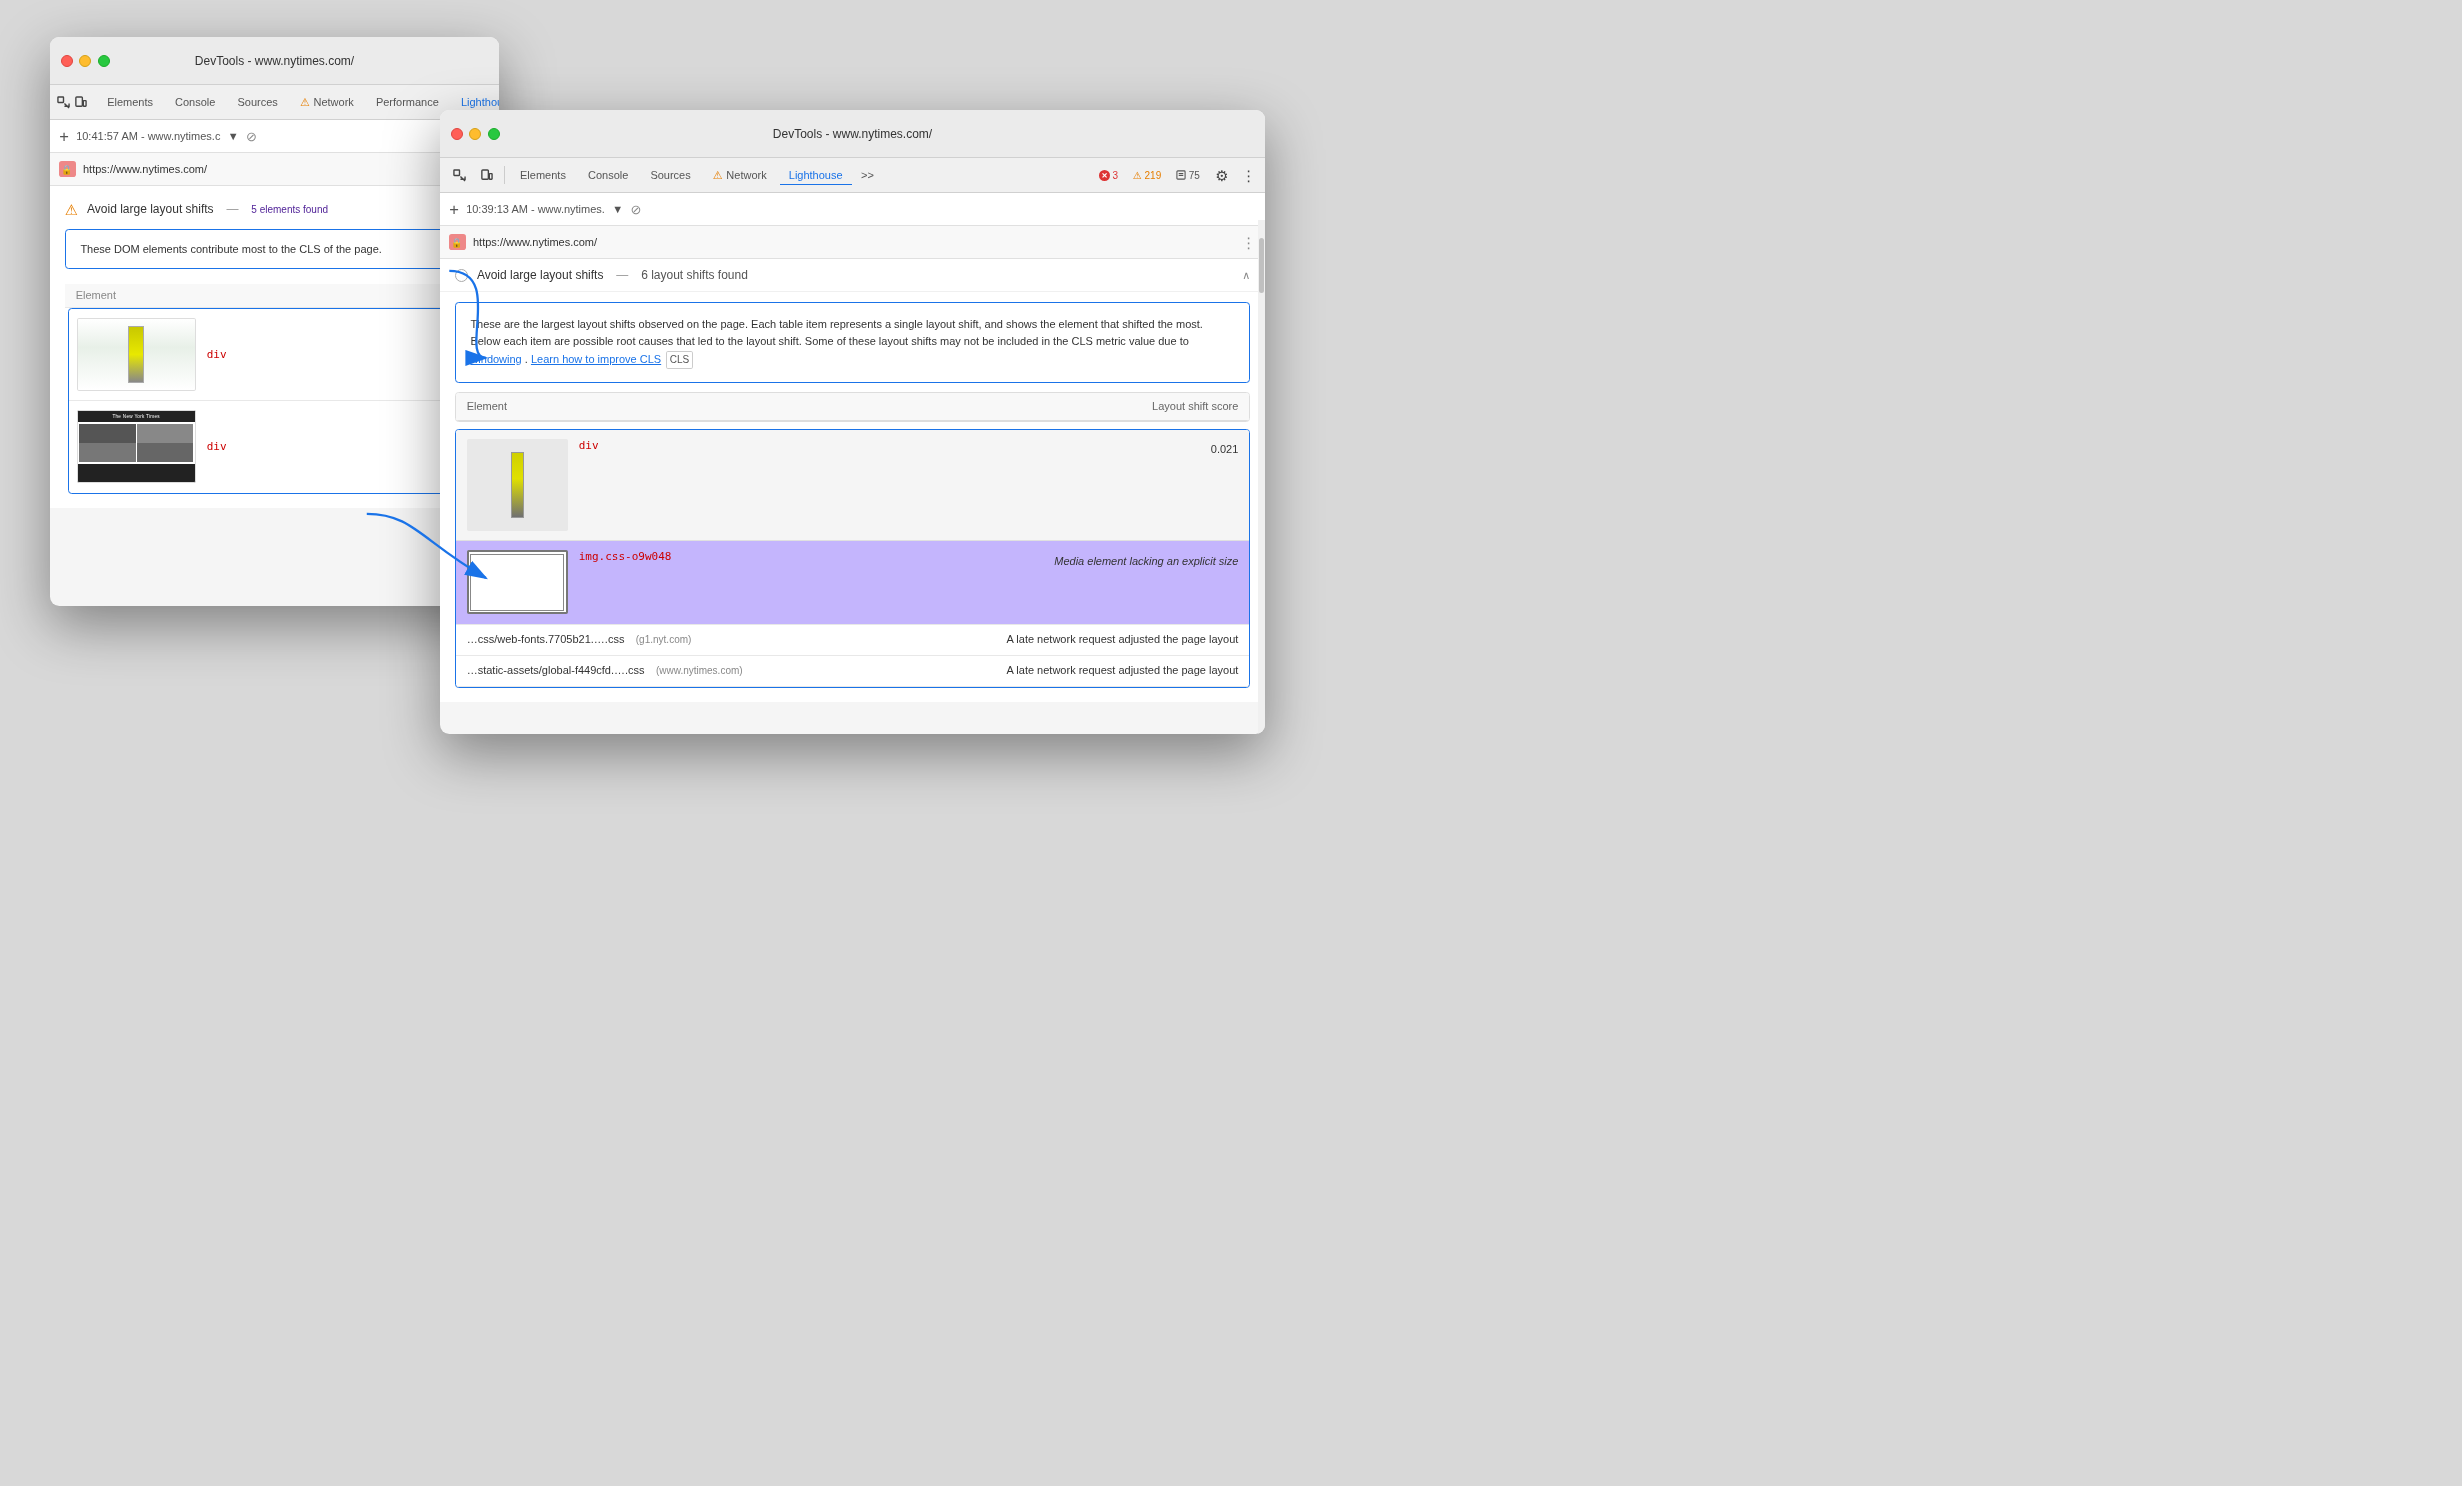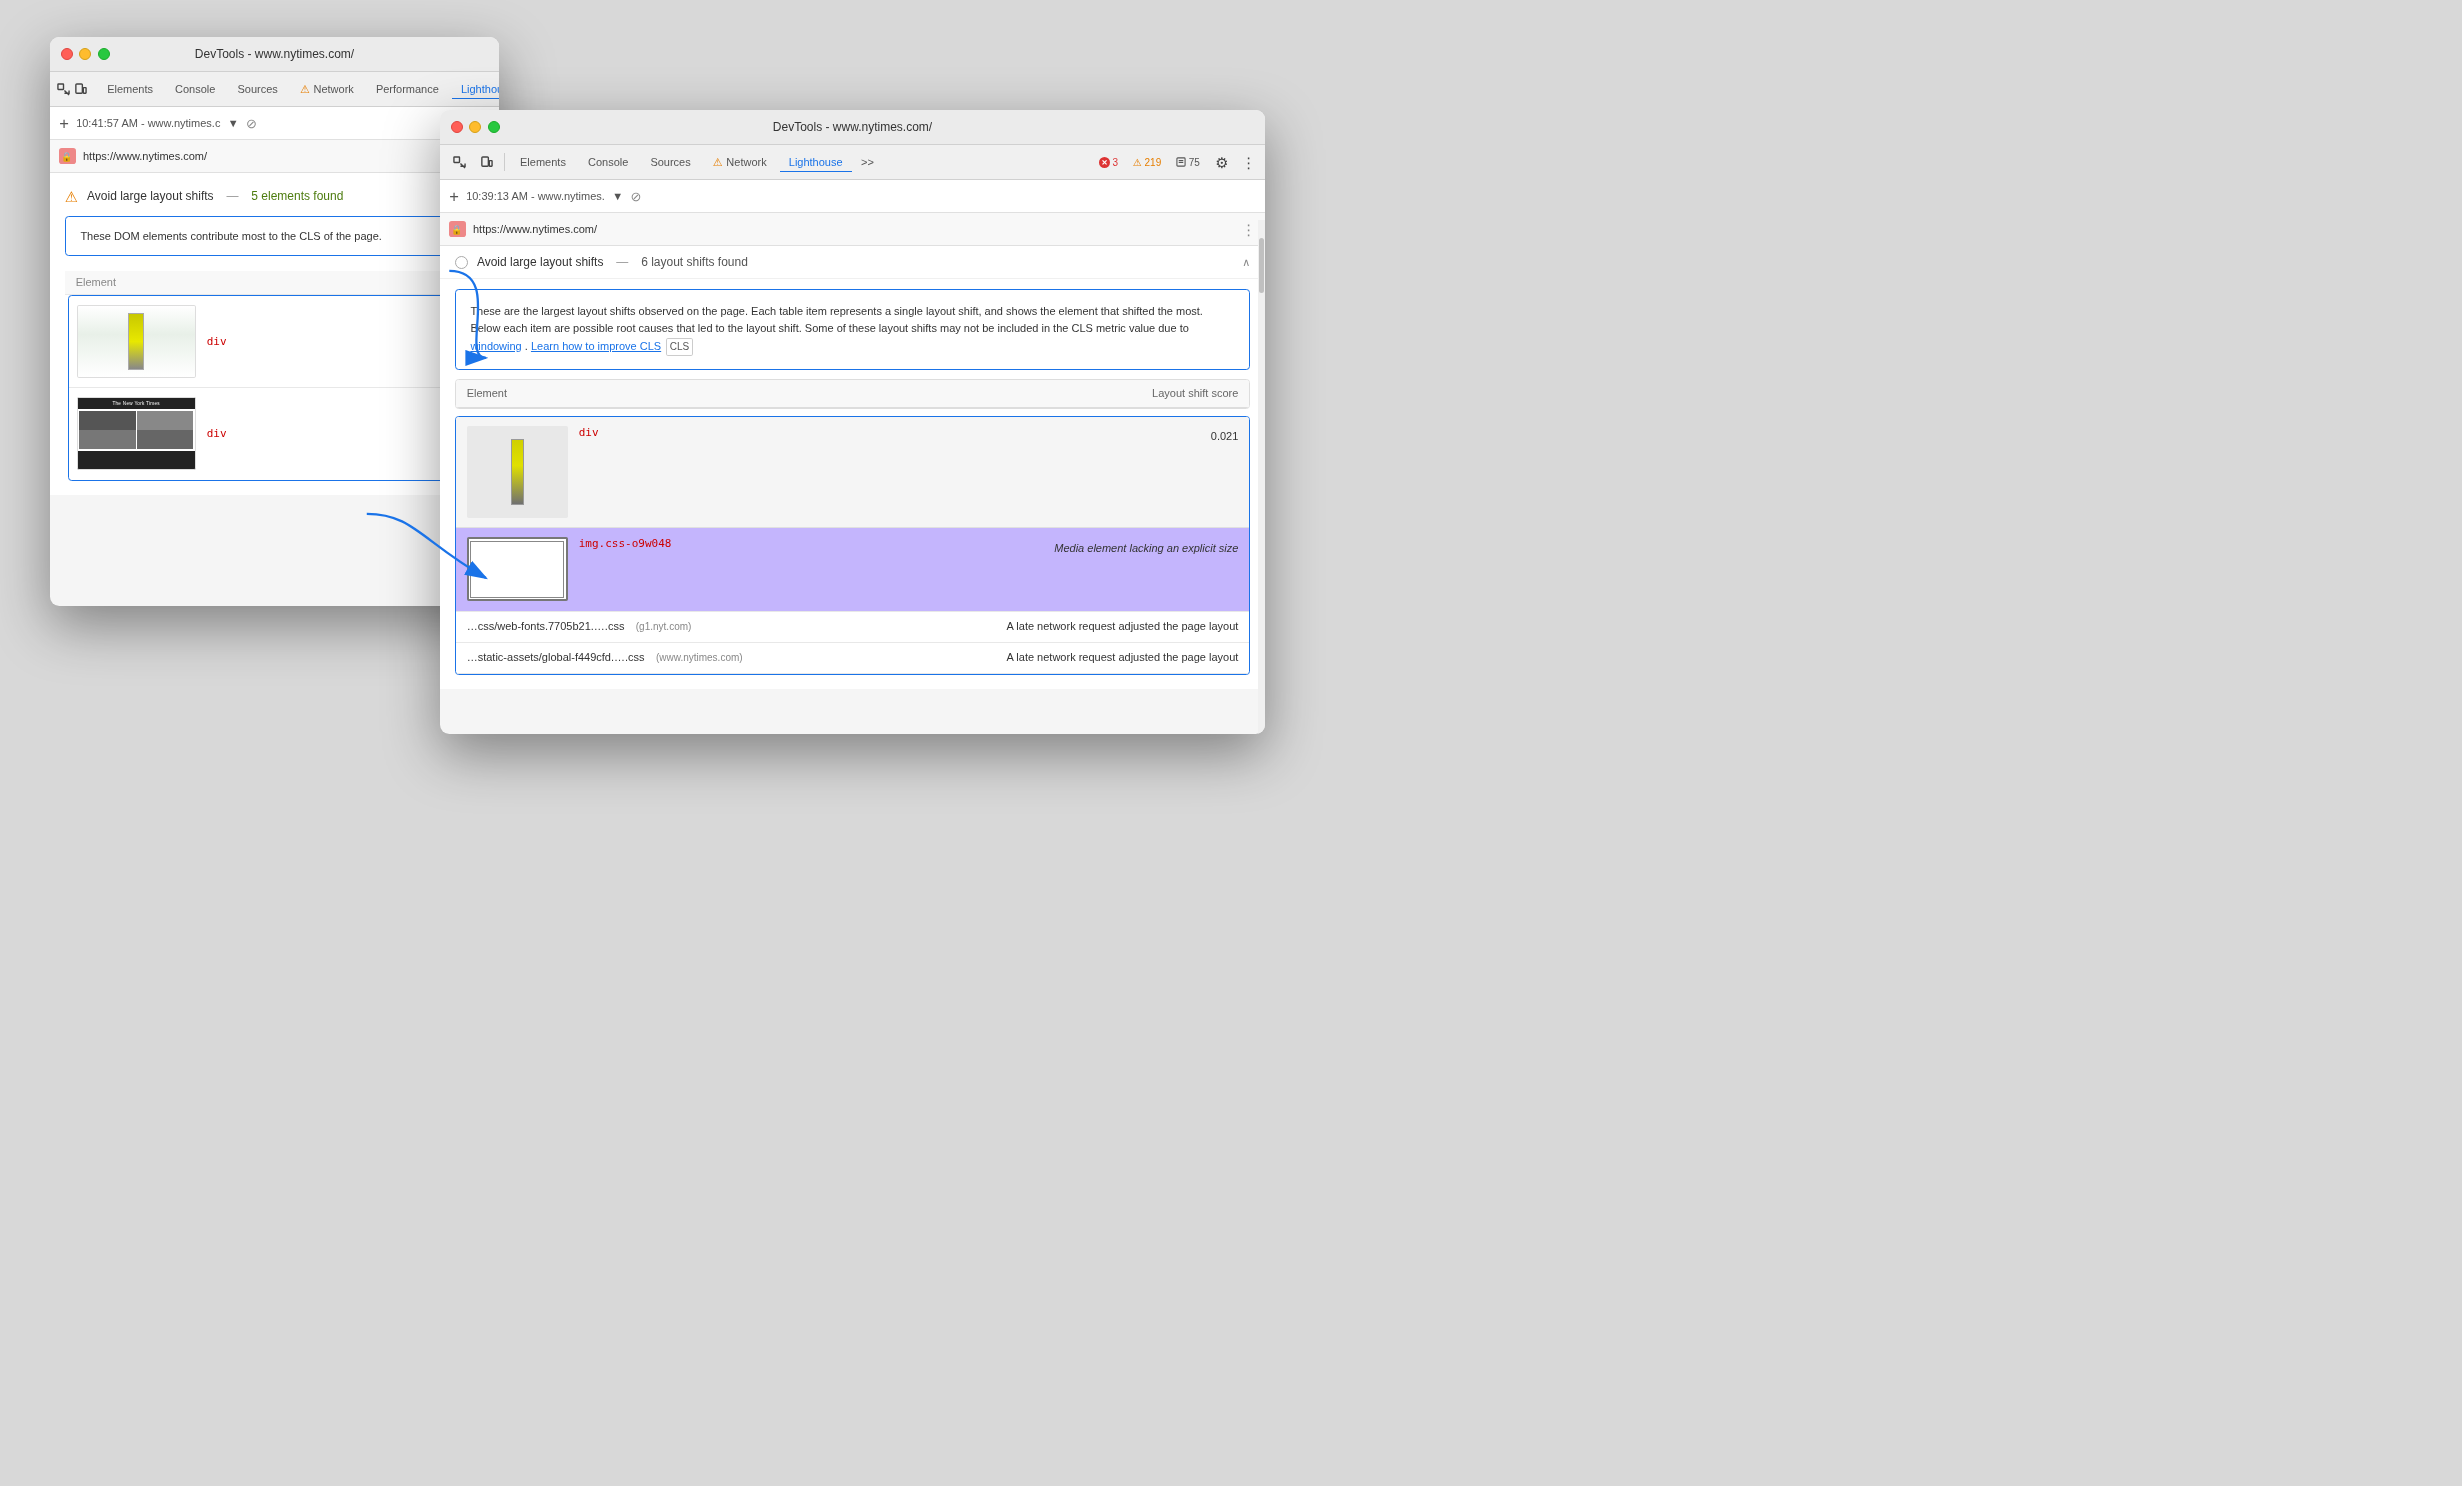--- a/index.html
+++ b/index.html
@@ -34,21 +34,21 @@
       left: 440px;
       top: 110px;
       width: 825px;
       height: 624px;
       z-index: 2;
     }
 
     
     .titlebar {
       background: #ebebeb;
-      height: 35px;
+      height: 48px;
       display: flex;
       align-items: center;
       padding: 0 11px;
       border-bottom: 0.9px solid #d0d0d0;
       position: relative;
     }
 
     .traffic-lights {
       display: flex;
       gap: 6.4px;
@@ -279,22 +279,22 @@
       color: #333;
       font-weight: 500;
     }
 
     .audit-dash {
       color: #999;
       margin: 0 3.7px;
     }
 
     .audit-count {
-      color: #4d7c0f;
-      font-size: 12px;
+      color: #4c1d95;
+      font-size: 10px;
       font-weight: 500;
     }
 
     
     .desc-box-back {
       border: 1.8px solid #1a73e8;
       border-radius: 3.7px;
       padding: 11px 14.7px;
       margin-bottom: 14.7px;
       font-size: 11px;

